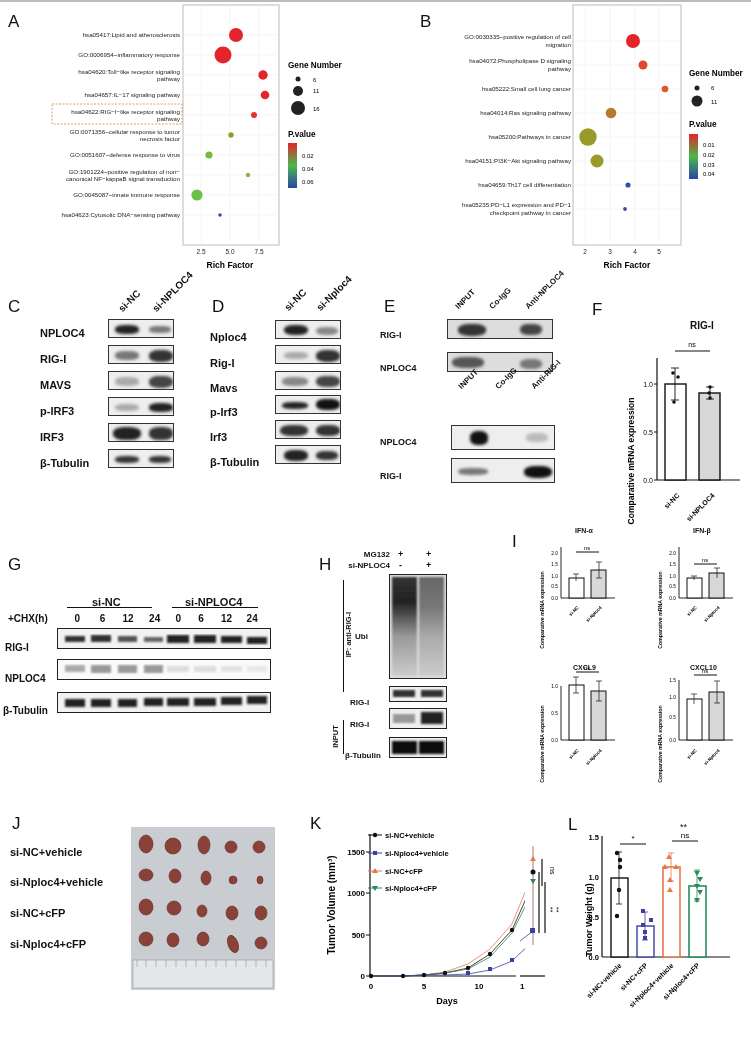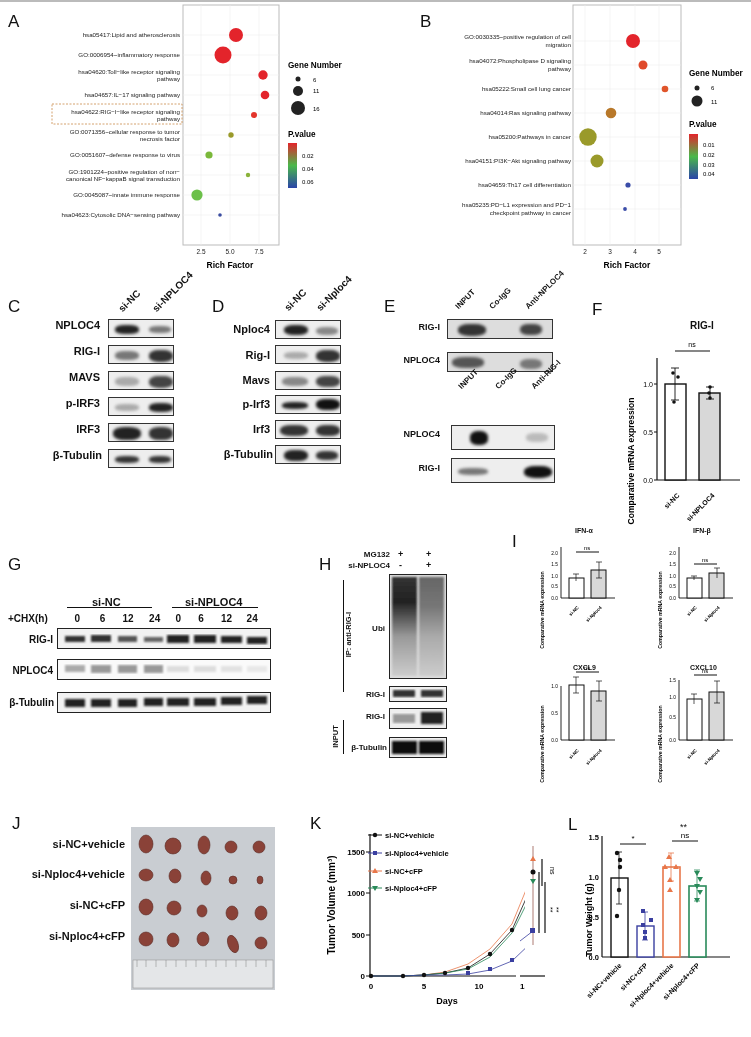--- a/index.html
+++ b/index.html
@@ -1,21 +1,21 @@
 <!DOCTYPE html>
 <html><head>
 <meta charset="utf-8">
 <style>
   * { box-sizing: border-box; margin: 0; padding: 0; }
   html, body { width: 751px; height: 1037px; background: #fff; overflow: hidden; }
   body { font-family: "Liberation Sans", sans-serif; color: #111; position: relative; }
   .abs { position: absolute; }
   .plabel { position: absolute; font-size: 17px; font-family: "Liberation Sans", sans-serif; }
   .topline { position: absolute; left: 0; top: 0; width: 751px; height: 2px; background: #bbb; }
-  .blabel { font-weight: bold; font-size: 11px; text-align: right; white-space: nowrap; }
+  .blabel { font-weight: bold; font-size: 11px; white-space: nowrap; margin-top: 8px; }
   .blot { position: absolute; border: 1px solid #333; background: #eee; overflow: hidden; }
   .band { position: absolute; border-radius: 40%; filter: blur(1.5px); }
   .rot { position: absolute; transform: rotate(-45deg); transform-origin: left bottom; font-weight: bold; font-size: 10px; white-space: nowrap; }
   svg text { font-family: "Liberation Sans", sans-serif; }
 </style>
 </head>
 <body>
 
 <div class="topline"></div>
 

